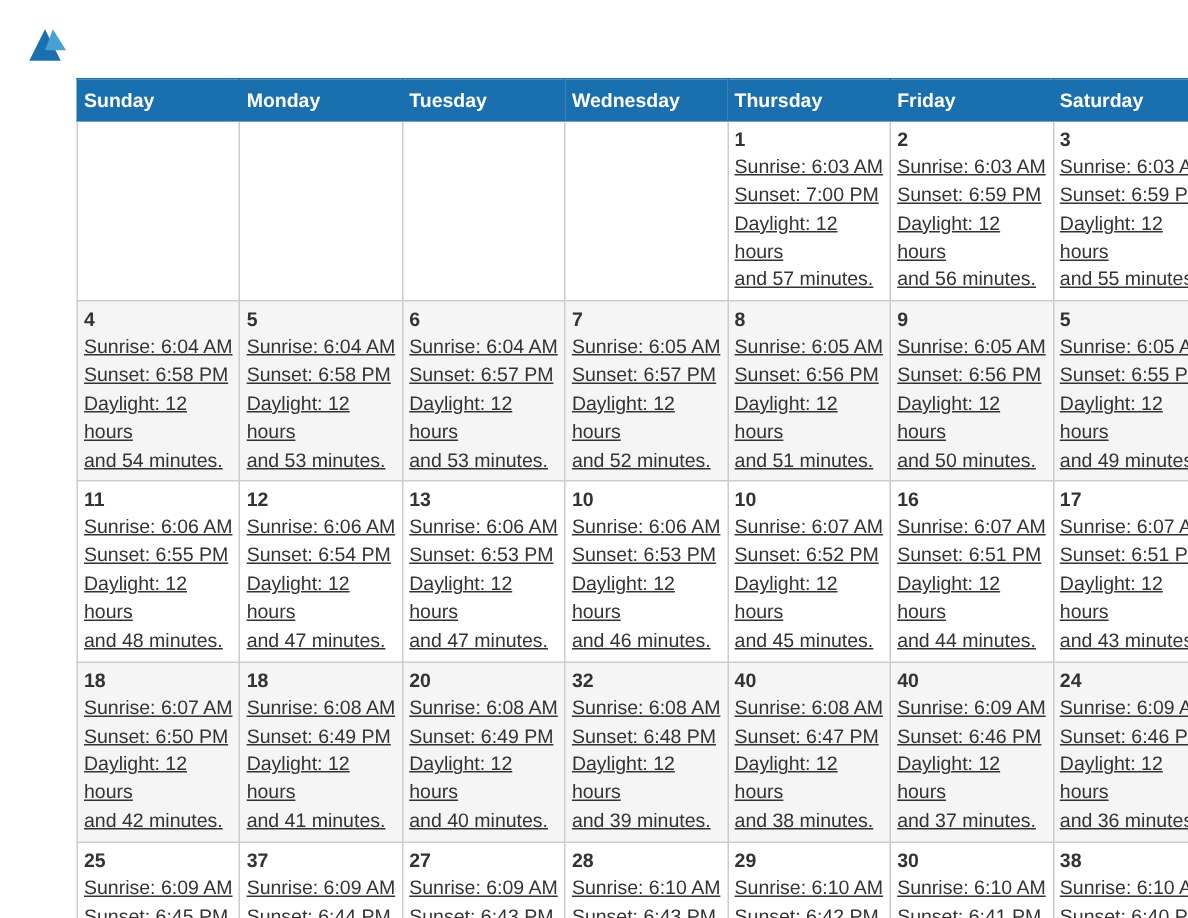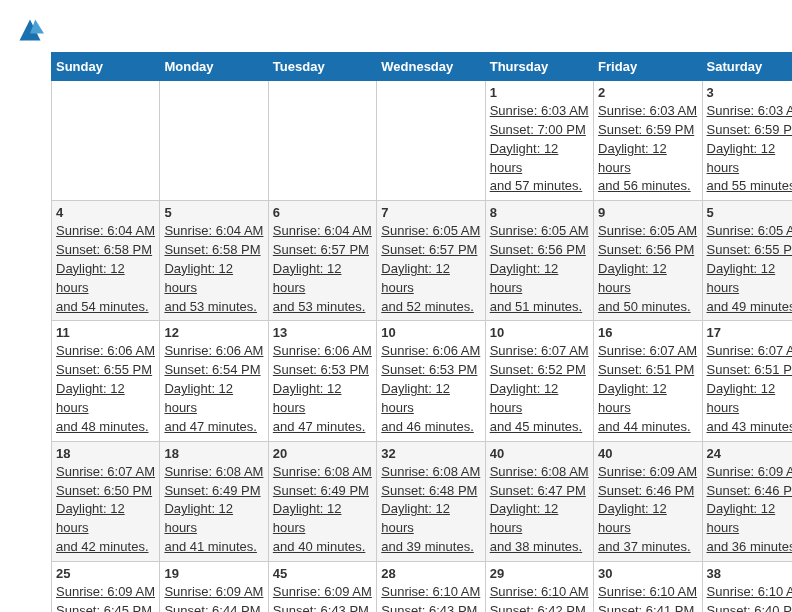--- a/index.html
+++ b/index.html
@@ -300,28 +300,28 @@
       </tr>
       <tr>
         <td>
           <span class="day-num">25</span>
           <div class="day-info" style="white-space: pre-line;">Sunrise: 6:09 AM
 Sunset: 6:45 PM
 Daylight: 12 hours
 and 35 minutes.</div>
         </td>
         <td>
-          <span class="day-num">19</span>
+          <span class="day-num">37</span>
           <div class="day-info" style="white-space: pre-line;">Sunrise: 6:09 AM
 Sunset: 6:44 PM
 Daylight: 12 hours
 and 34 minutes.</div>
         </td>
         <td>
-          <span class="day-num">45</span>
+          <span class="day-num">27</span>
           <div class="day-info" style="white-space: pre-line;">Sunrise: 6:09 AM
 Sunset: 6:43 PM
 Daylight: 12 hours
 and 34 minutes.</div>
         </td>
         <td>
           <span class="day-num">28</span>
           <div class="day-info" style="white-space: pre-line;">Sunrise: 6:10 AM
 Sunset: 6:43 PM
 Daylight: 12 hours

